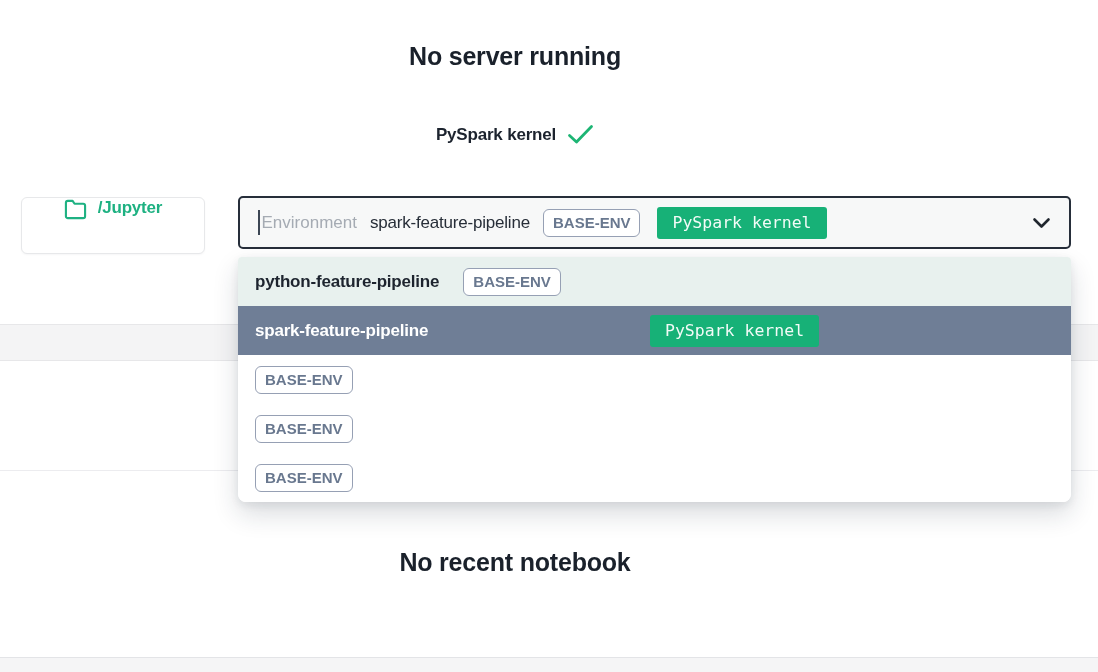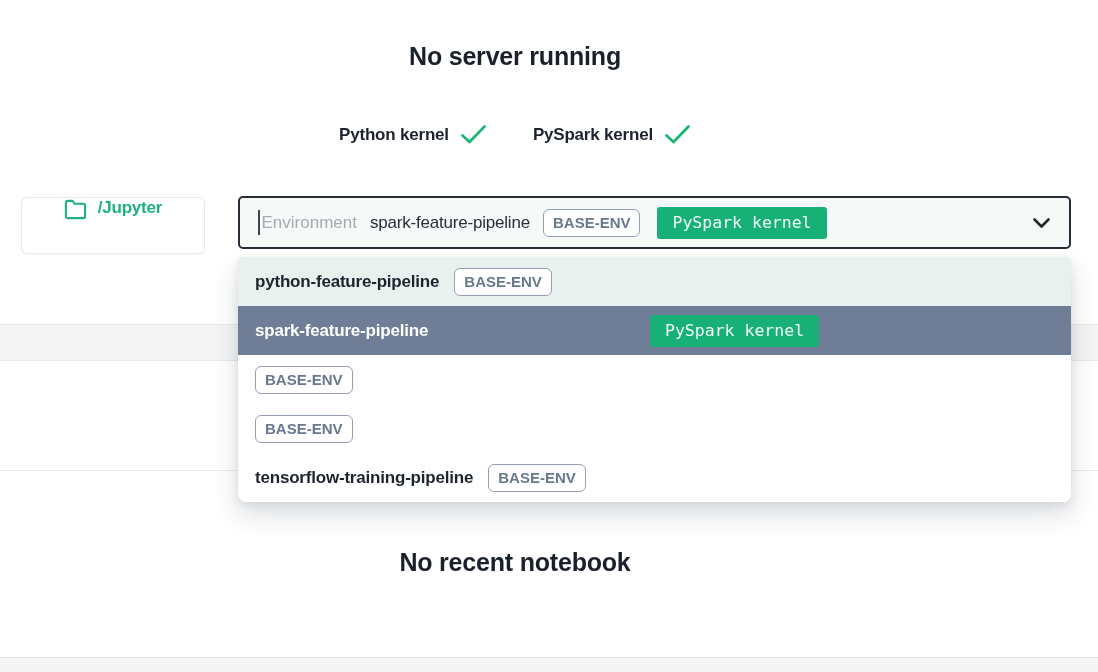--- a/index.html
+++ b/index.html
@@ -79,21 +79,21 @@
   .chevron-wrap { margin-left:auto; display:flex; align-items:center; cursor:pointer; }
 
   .env-dropdown {
     position:absolute; left:238px; top:257px; width:833px;
     background:#ffffff; border-radius:4px 4px 8px 8px;
     box-shadow:0 12px 26px rgba(25,35,55,0.16), 0 3px 8px rgba(25,35,55,0.08);
     overflow:hidden; z-index:5;
   }
   .env-option {
     height:49px; display:flex; align-items:center;
-    padding-left:17px; gap:15px; cursor:pointer; position:relative;
+    padding-left:17px; gap:24px; cursor:pointer; position:relative;
     background:#ffffff;
   }
   .env-option .opt-name {
     font-size:17px; font-weight:700; color:#1d242e; letter-spacing:-0.2px; white-space:nowrap;
   }
   .env-option.is-hovered { background:#e8f1ee; }
   .env-option.is-selected { background:#6f7e96; }
   .env-option.is-selected .opt-name { color:#ffffff; }
   .env-option.is-selected .badge-green {
     position:absolute; left:412px; top:50%; transform:translateY(-50%);
@@ -104,28 +104,20 @@
 
 <div class="stage">
 
   <div class="bg-band-mid"></div>
   <div class="bg-line"></div>
   <div class="bg-band-footer"></div>
 
   <div class="page-title">No server running</div>
 
   <div class="kernel-row">
-    <div class="kernel-item">
-      <span class="kernel-label">Python kernel</span>
-      <span class="check-icon">
-        <svg width="27" height="21" viewBox="0 0 27 21" fill="none">
-            <path d="M2.5 11.5 L9.5 18 L24.5 2.5" stroke="#1db574" stroke-width="2.8" stroke-linecap="round" stroke-linejoin="round"></path>
-          </svg>
-      </span>
-    </div>
     <div class="kernel-item">
       <span class="kernel-label">PySpark kernel</span>
       <span class="check-icon">
         <svg width="27" height="21" viewBox="0 0 27 21" fill="none">
             <path d="M2.5 11.5 L9.5 18 L24.5 2.5" stroke="#1db574" stroke-width="2.8" stroke-linecap="round" stroke-linejoin="round"></path>
           </svg>
       </span>
     </div>
   </div>
 
@@ -160,20 +152,19 @@
       <span class="opt-name">spark-feature-pipeline</span>
       <span class="badge-green">PySpark kernel</span>
     </div>
     <div class="env-option">
       <span class="badge-outline">BASE-ENV</span>
     </div>
     <div class="env-option">
       <span class="badge-outline">BASE-ENV</span>
     </div>
     <div class="env-option">
-      <span class="opt-name">tensorflow-training-pipeline</span>
       <span class="badge-outline">BASE-ENV</span>
     </div>
   </div>
 
   <div class="page-title title-recent">No recent notebook</div>
 
 </div>
 
 </body></html>

